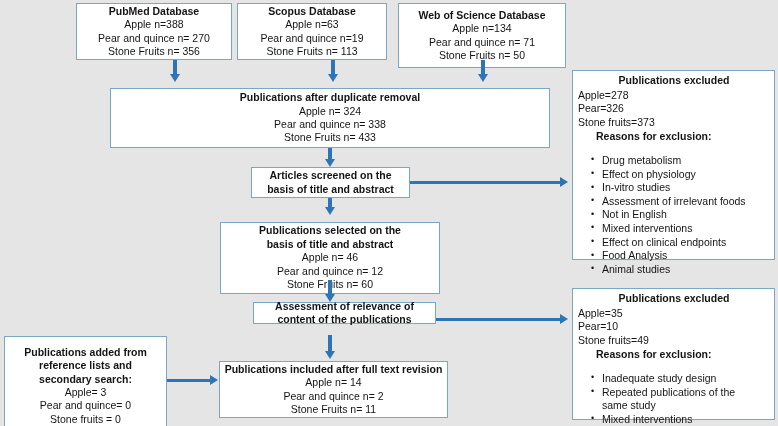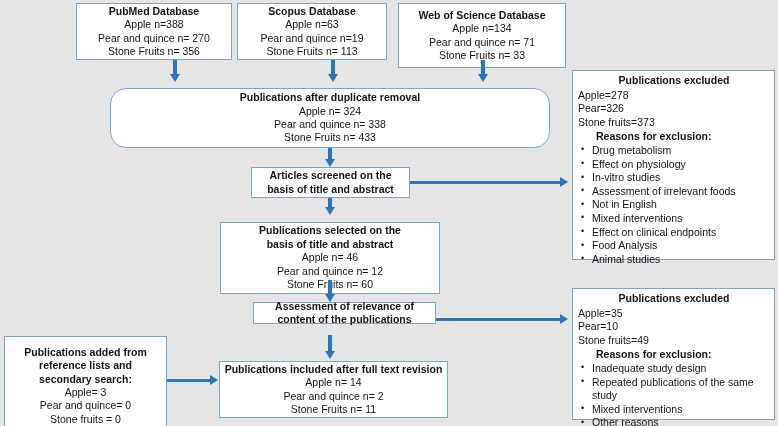--- a/index.html
+++ b/index.html
@@ -63,21 +63,21 @@
   .excl .reasons-head {
     font-weight: bold;
     display: block;
     text-align: left;
     padding-left: 18px;
     margin-top: 1px;
   }
   .excl .cnt { display: block; white-space: nowrap; }
   .excl ul {
     list-style: none;
-    margin: 0;
+    margin: 10px;
     padding: 0;
   }
   .excl li {
     position: relative;
     padding-left: 14px;
     margin: 0;
   }
   .excl li::before {
     content: "\2022";
     position: absolute;
@@ -123,33 +123,33 @@
     <span class="hdr">Scopus Database</span>
     <span class="ln">Apple n=63</span>
     <span class="ln">Pear and quince  n=19</span>
     <span class="ln">Stone Fruits n= 113</span>
   </div>
 
   <div class="box" style="left:398px; top:3px; width:168px; height:65px;">
     <span class="hdr">Web of Science Database</span>
     <span class="ln">Apple n=134</span>
     <span class="ln">Pear and quince n= 71</span>
-    <span class="ln">Stone Fruits n= 33</span>
+    <span class="ln">Stone Fruits n= 50</span>
   </div>
 
   <div class="vline" style="left:173px; top:60px; width:4px; height:16px;"></div>
   <div class="arrow-down" style="left:169.5px; top:74px;"></div>
 
   <div class="vline" style="left:331px; top:60px; width:4px; height:16px;"></div>
   <div class="arrow-down" style="left:327.5px; top:74px;"></div>
 
   <div class="vline" style="left:481px; top:60px; width:4px; height:16px;"></div>
   <div class="arrow-down" style="left:477.5px; top:74px;"></div>
 
-  <div class="box" style="left:110px; top:88px; width:440px; height:60px;border-radius:16px;">
+  <div class="box" style="left:110px; top:88px; width:440px; height:60px;">
     <span class="hdr">Publications after duplicate removal</span>
     <span class="ln">Apple  n= 324</span>
     <span class="ln">Pear and quince n= 338</span>
     <span class="ln">Stone Fruits n= 433</span>
   </div>
 
   <div class="vline" style="left:328px; top:148px; width:4px; height:13px;"></div>
   <div class="arrow-down" style="left:324.5px; top:159px;"></div>
 
   <div class="box" style="left:251px; top:167px; width:159px; height:31px;">

